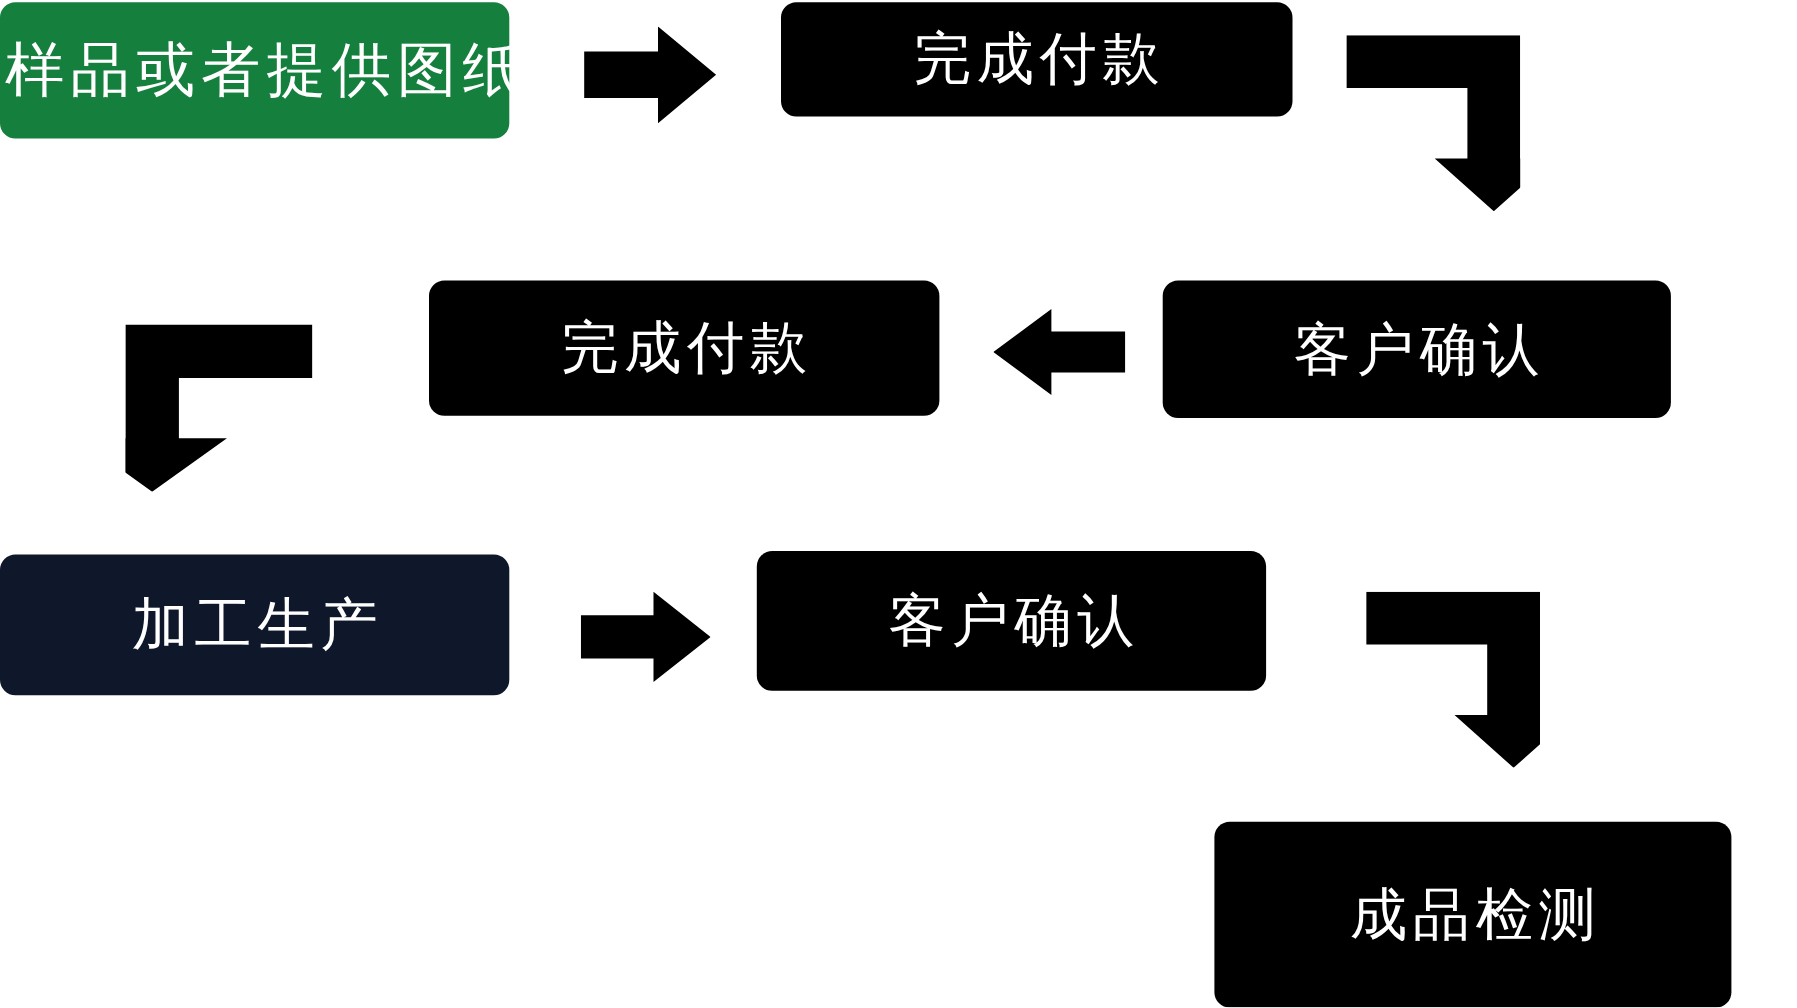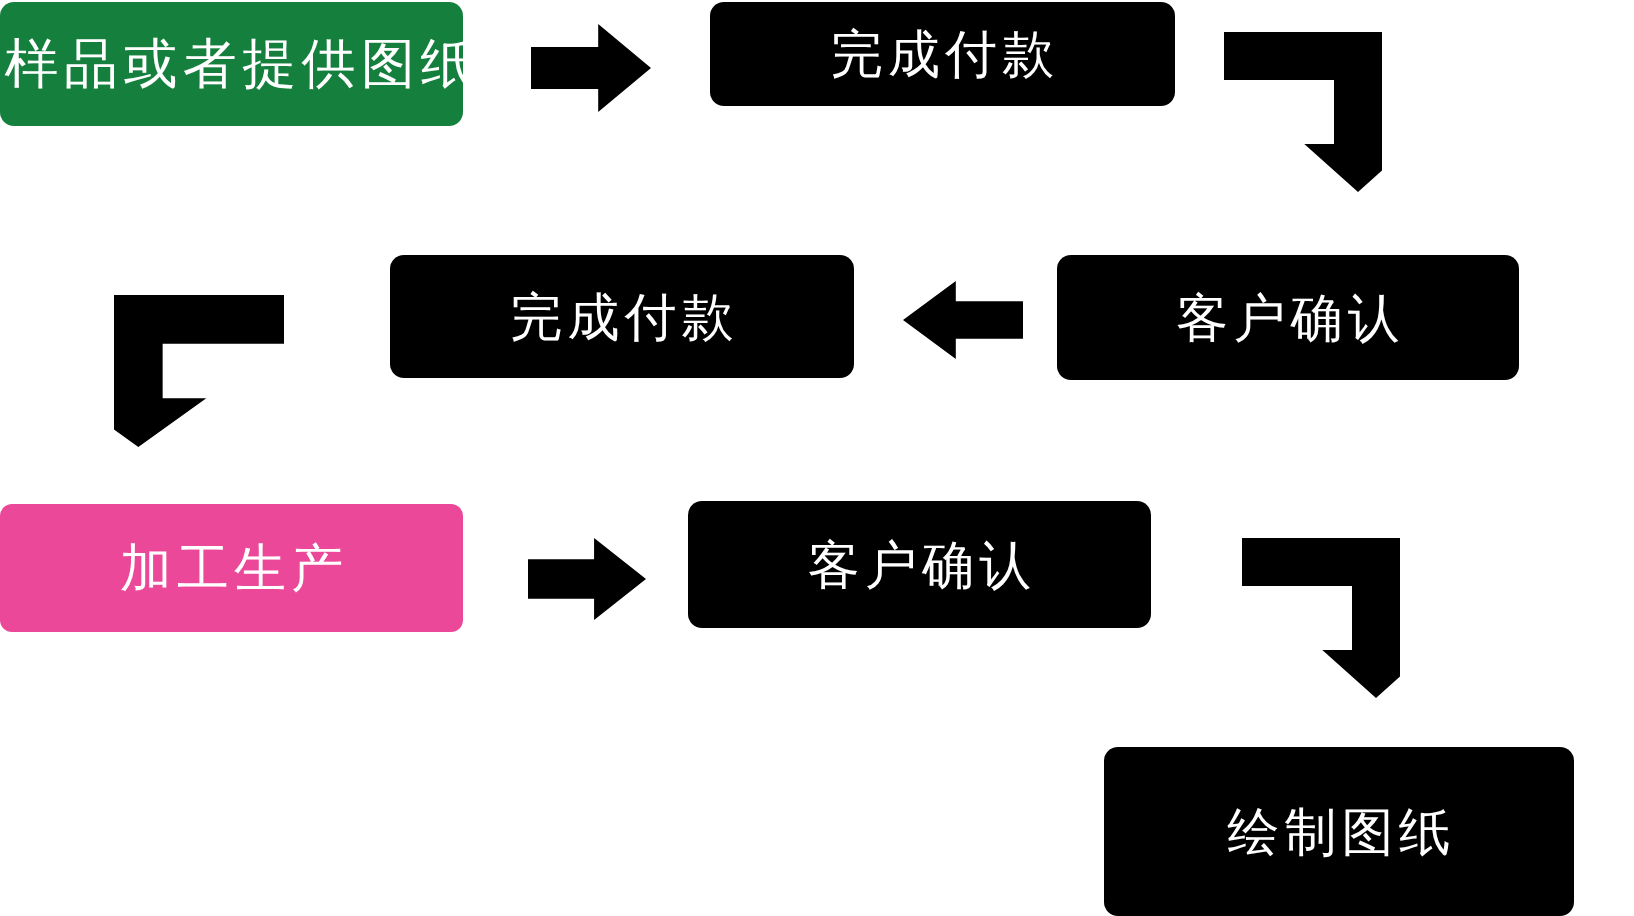--- a/index.html
+++ b/index.html
@@ -47,28 +47,28 @@
     </div>
     <div class="node" style="left: 710px; top: 2px; width: 465px; height: 104px; background: rgb(0, 0, 0);">
       <span class="node-label" style="font-size: 52px; color: rgb(255, 255, 255);">完成付款</span>
     </div>
     <div class="node" style="left: 1057px; top: 255px; width: 462px; height: 125px; background: rgb(0, 0, 0);">
       <span class="node-label" style="font-size: 52px; color: rgb(255, 255, 255);">客户确认</span>
     </div>
     <div class="node" style="left: 390px; top: 255px; width: 464px; height: 123px; background: rgb(0, 0, 0);">
       <span class="node-label" style="font-size: 52px; color: rgb(255, 255, 255);">完成付款</span>
     </div>
-    <div class="node" style="left: 0px; top: 504px; width: 463px; height: 128px; background: #ec4899; border-radius: 12px;">
+    <div class="node" style="left: 0px; top: 504px; width: 463px; height: 128px; background: #0f172a;">
       <span class="node-label" style="font-size: 52px; color: rgb(255, 255, 255);">加工生产</span>
     </div>
     <div class="node" style="left: 688px; top: 501px; width: 463px; height: 127px; background: rgb(0, 0, 0);">
       <span class="node-label" style="font-size: 52px; color: rgb(255, 255, 255);">客户确认</span>
     </div>
     <div class="node" style="left: 1104px; top: 747px; width: 470px; height: 169px; background: rgb(0, 0, 0);">
-      <span class="node-label" style="font-size: 52px; color: rgb(255, 255, 255);">绘制图纸</span>
+      <span class="node-label" style="font-size: 52px; color: rgb(255, 255, 255);">成品检测</span>
     </div>
     <div class="connector" style="left: 531px; top: 24px; width: 120px; height: 88px;">
       <svg width="120" height="88" viewBox="0 0 120 88" xmlns="http://www.w3.org/2000/svg">
         <polygon points="0.00,22.88 67.20,22.88 67.20,0.00 120.00,44.00 67.20,88.00 67.20,65.12 0.00,65.12" fill="#000000"></polygon>
       </svg>
     </div>
     <div class="connector" style="left: 1224px; top: 32px; width: 158px; height: 160px;">
       <svg width="158" height="160" viewBox="0 0 158 160" xmlns="http://www.w3.org/2000/svg">
         <polygon points="0.00,0.00 158.00,0.00 158.00,112.00 187.72,112.00 134.00,160.00 80.28,112.00 110.00,112.00 110.00,48.00 0.00,48.00" fill="#000000"></polygon>
       </svg>

